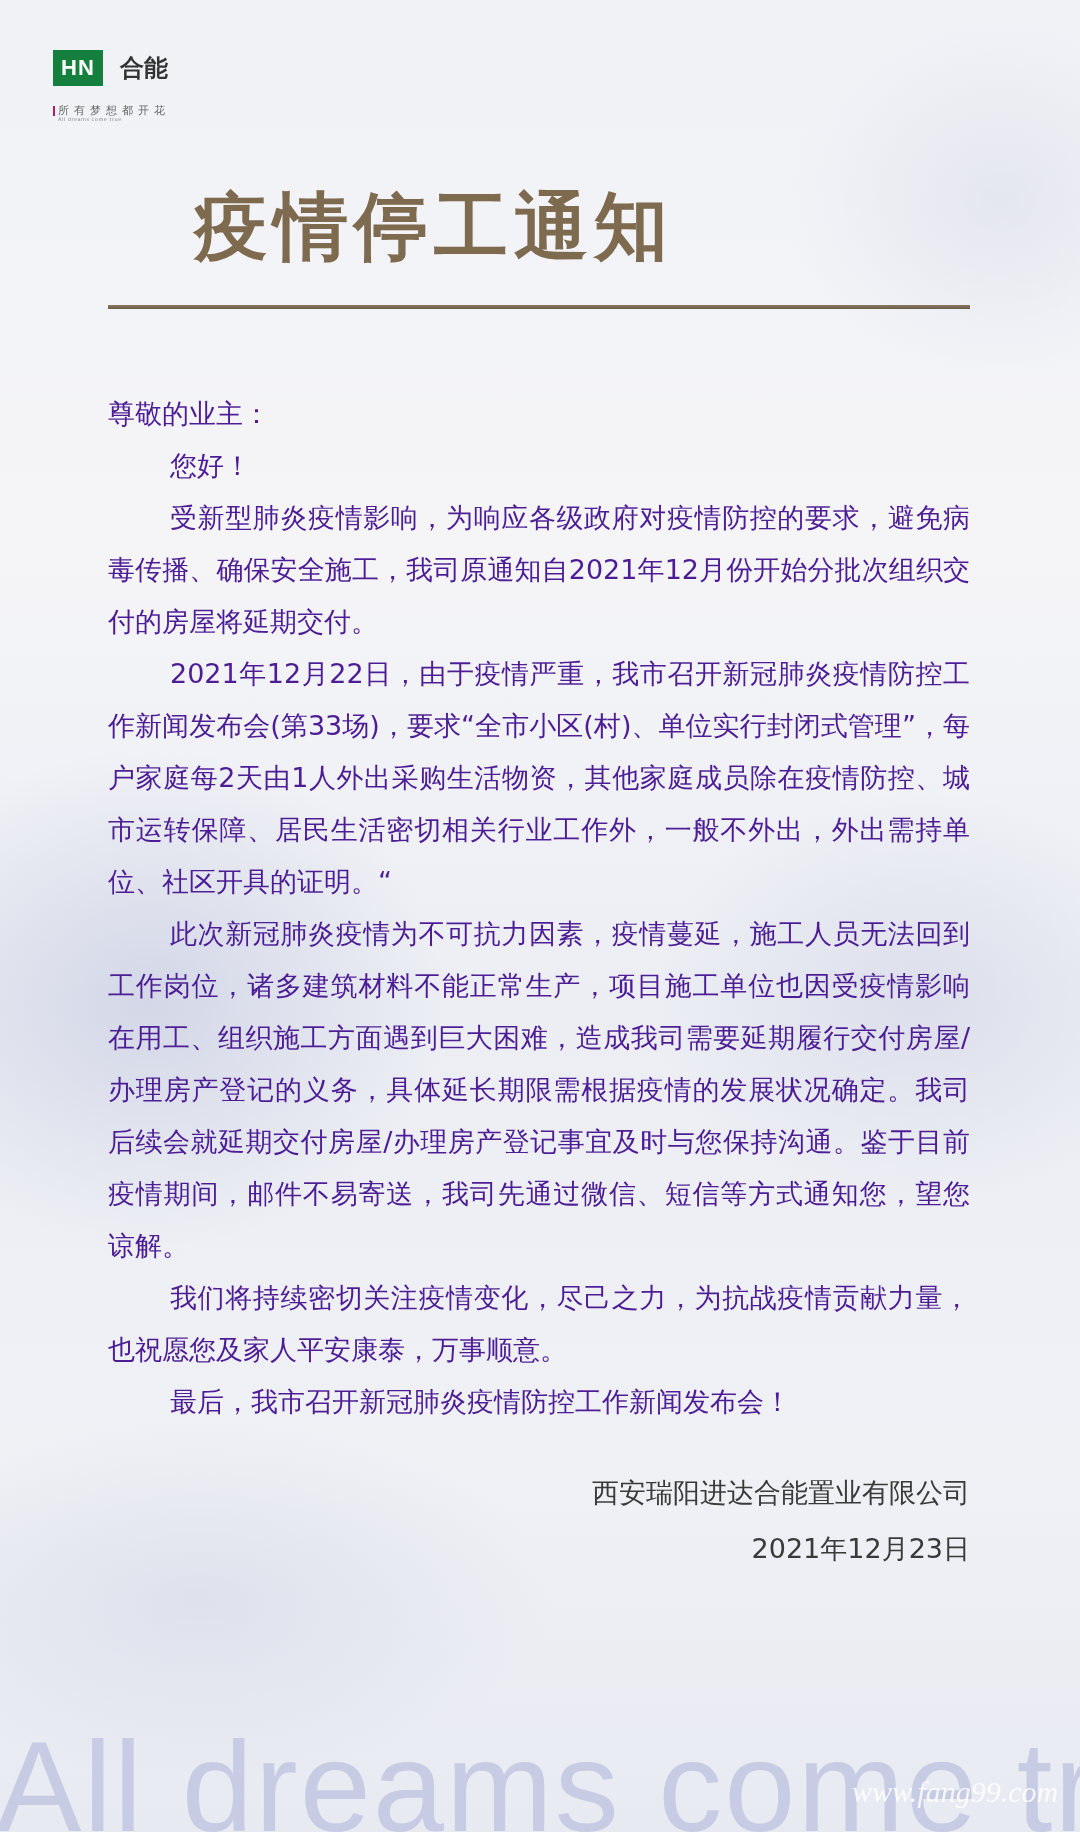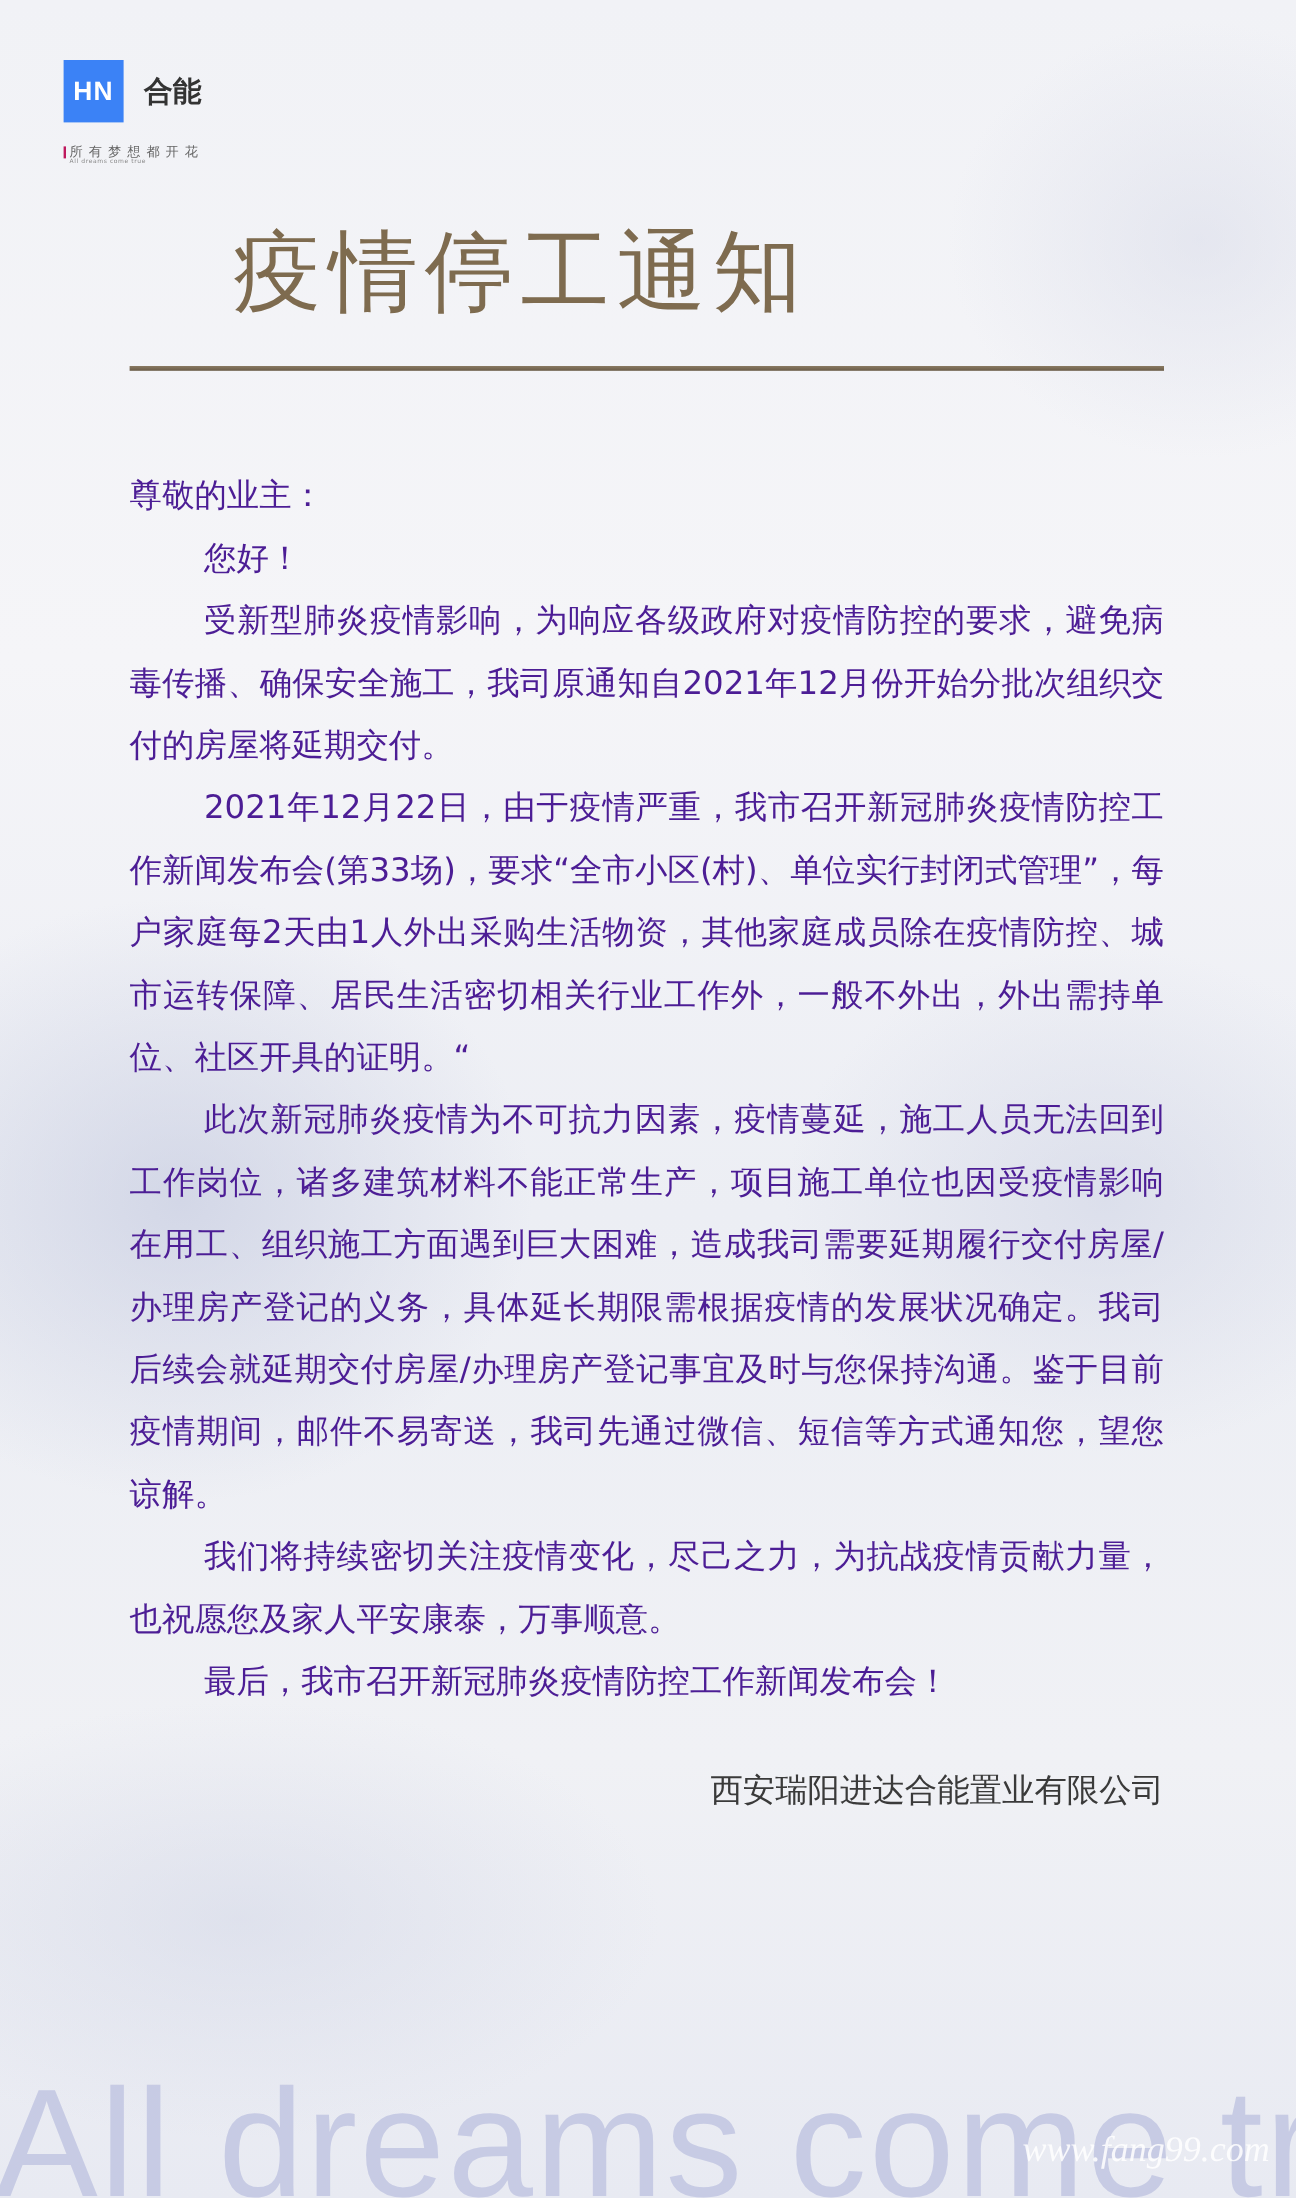--- a/index.html
+++ b/index.html
@@ -9,31 +9,31 @@
     background:
       radial-gradient(ellipse 420px 360px at 150px 1000px, rgba(190,196,220,0.55), rgba(190,196,220,0) 70%),
       radial-gradient(ellipse 380px 300px at 920px 1000px, rgba(200,205,225,0.45), rgba(200,205,225,0) 70%),
       radial-gradient(ellipse 500px 260px at 200px 1600px, rgba(205,210,228,0.45), rgba(205,210,228,0) 70%),
       radial-gradient(ellipse 300px 260px at 1000px 200px, rgba(215,218,232,0.5), rgba(215,218,232,0) 70%),
       linear-gradient(180deg, #f1f2f6 0%, #f5f5f8 30%, #eceef4 55%, #f0f1f5 80%, #e8eaf2 100%);
   }
   .logo { position:absolute; left:53px; top:50px; }
   .logo-row { display:flex; align-items:center; }
   .logo-box {
-    width:50px; height:52px; background:#3b82f6; color:#fff;
+    width:50px; height:36px; background:#15803d; color:#fff;
     font-family:"Liberation Sans", sans-serif; font-weight:bold; font-size:22px;
     display:flex; align-items:center; justify-content:center; letter-spacing:1px;
   }
   .logo-name { margin-left:17px; font-size:24px; font-weight:bold; color:#333; }
   .logo-slogan { margin-top:20px; font-size:11px; color:#666; letter-spacing:5px; border-left:2px solid #be185d; padding-left:3px; line-height:10px; }
   .logo-slogan-en { font-size:5px; color:#888; padding-left:5px; letter-spacing:0.5px; }
 
   .title {
     position:absolute; left:0; width:868px; top:178px; text-align:center;
-    font-size:74px; color:#7e6b4f; letter-spacing:6px; font-weight:normal;
+    font-size:74px; color:#7e6b4f; letter-spacing:6px; font-weight:bold;
     font-family: "DejaVu Sans", sans-serif;
   }
   .title-rule {
     position:absolute; left:108px; width:862px; top:305px; height:4px;
     background: linear-gradient(180deg, #8a7a62, #6a5c48);
   }
   .letter {
     position:absolute; left:108px; top:388px; width:862px;
     font-size:27px; line-height:52px; color:#4c1d95;
   }
@@ -75,16 +75,17 @@
   <p class="indent">您好！</p>
   <p class="indent">受新型肺炎疫情影响，为响应各级政府对疫情防控的要求，避免病毒传播、确保安全施工，我司原通知自2021年12月份开始分批次组织交付的房屋将延期交付。</p>
   <p class="indent">2021年12月22日，由于疫情严重，我市召开新冠肺炎疫情防控工作新闻发布会(第33场)，要求“全市小区(村)、单位实行封闭式管理”，每户家庭每2天由1人外出采购生活物资，其他家庭成员除在疫情防控、城市运转保障、居民生活密切相关行业工作外，一般不外出，外出需持单位、社区开具的证明。“</p>
   <p class="indent">此次新冠肺炎疫情为不可抗力因素，疫情蔓延，施工人员无法回到工作岗位，诸多建筑材料不能正常生产，项目施工单位也因受疫情影响在用工、组织施工方面遇到巨大困难，造成我司需要延期履行交付房屋/办理房产登记的义务，具体延长期限需根据疫情的发展状况确定。我司后续会就延期交付房屋/办理房产登记事宜及时与您保持沟通。鉴于目前疫情期间，邮件不易寄送，我司先通过微信、短信等方式通知您，望您谅解。</p>
   <p class="indent">我们将持续密切关注疫情变化，尽己之力，为抗战疫情贡献力量，也祝愿您及家人平安康泰，万事顺意。</p>
   <p class="indent">最后，我市召开新冠肺炎疫情防控工作新闻发布会！</p>
 </div>
 
 <div class="signature">
   <div>西安瑞阳进达合能置业有限公司</div>
+  <div>2021年12月23日</div>
 </div>
 
 <div class="slogan-big">All dreams come true</div>
 <div class="watermark">www.fang99.com</div>
 
 </body></html>

